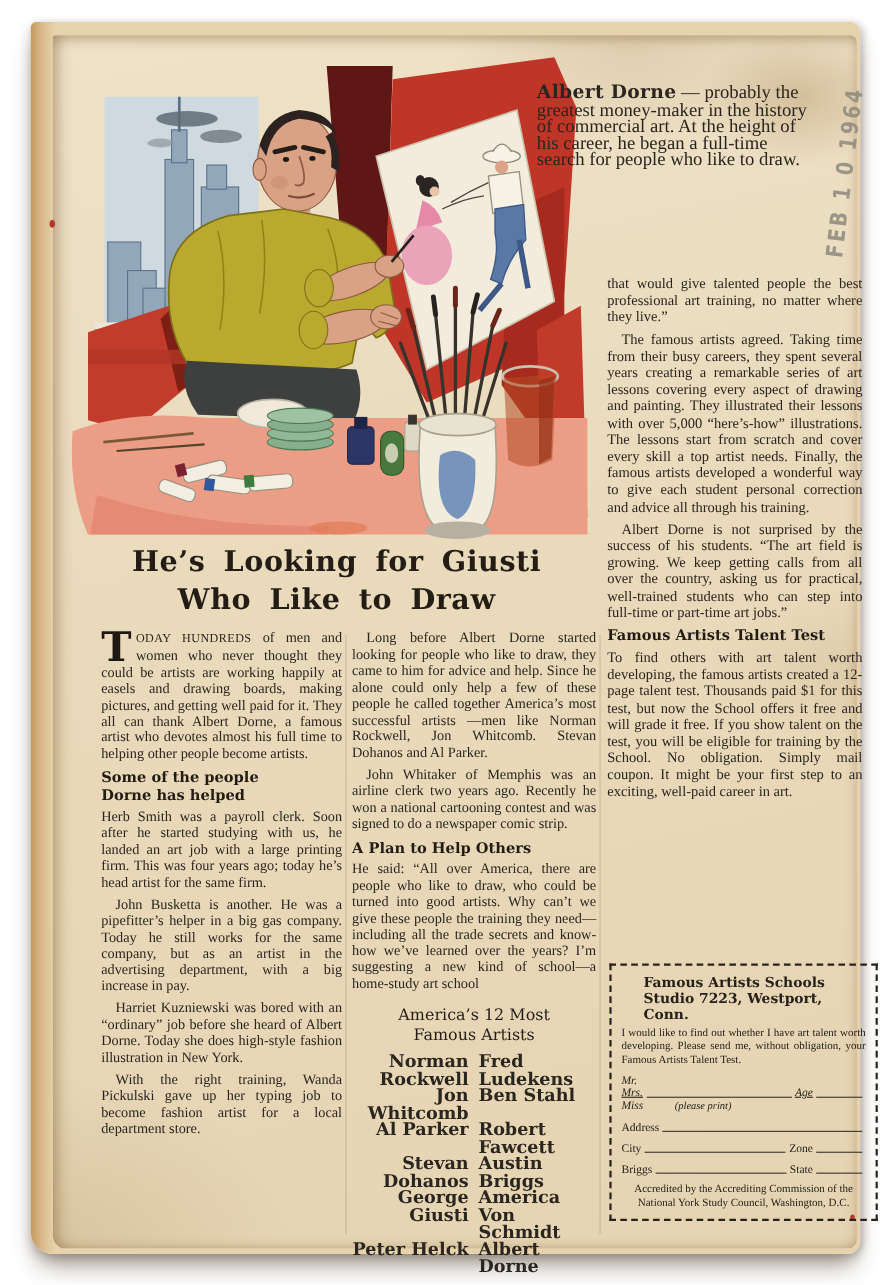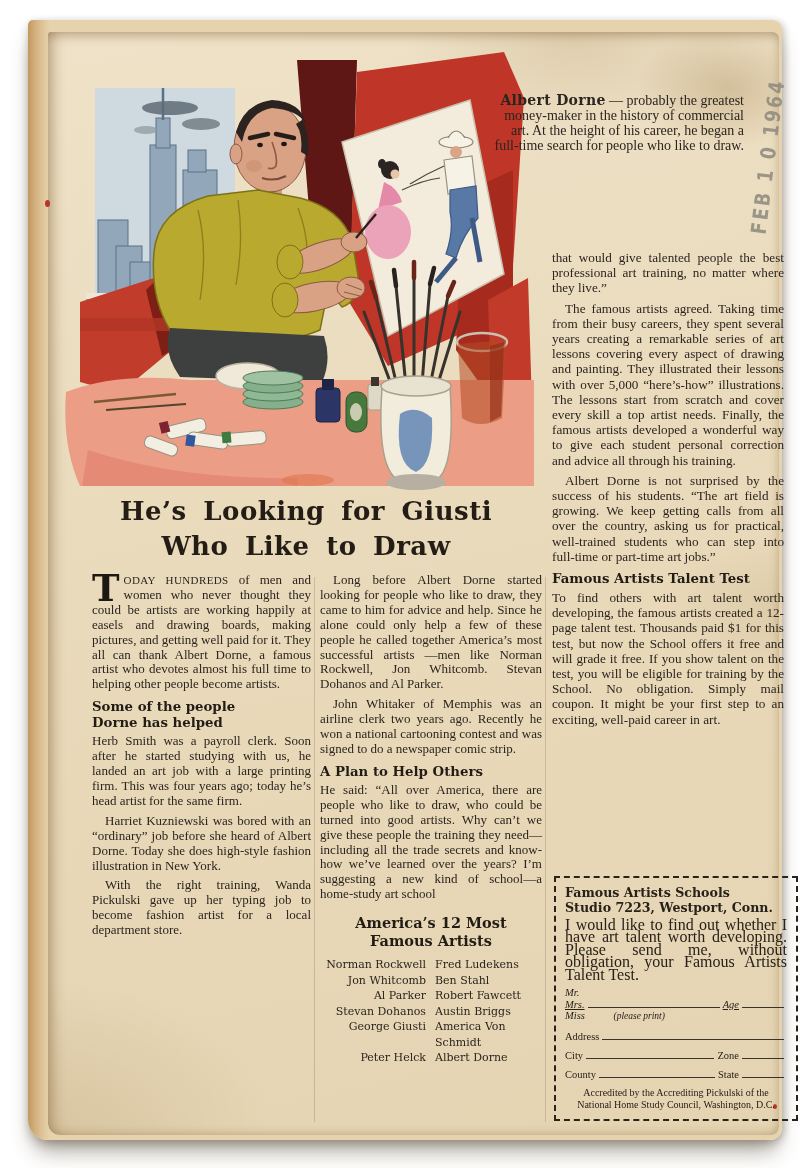--- a/index.html
+++ b/index.html
@@ -39,22 +39,22 @@
     transform:rotate(-83deg) scaleX(.82);
     font-family:"DejaVu Sans", sans-serif;font-weight:700;font-size:21px;
     letter-spacing:3px;color:#8d897d;opacity:.85;white-space:nowrap;text-align:center;
   }
 
   
   .illo{position:absolute;left:10px;top:18px;width:478px;height:440px;}
 
   
   .caption{
-    position:absolute;left:440px;top:61px;width:256px;
-    font-size:14px;line-height:15px;text-align:right;
+    position:absolute;left:440px;top:44px;width:256px;
+    font-size:17px;line-height:15px;text-align:left;
   }
   .cap-lead{font-weight:700;font-family:"DejaVu Serif", serif;letter-spacing:.3px;}
 
   
   .headline{
     position:absolute;left:40px;top:462px;width:436px;text-align:center;
     font-family:"DejaVu Serif", serif;font-weight:700;font-size:26px;line-height:35px;
     word-spacing:7px;letter-spacing:.5px;color:#231d16;
   }
 
@@ -75,35 +75,35 @@
     font-size:37px;line-height:27px;margin:2px 4px 0 0;color:#1d1812;
   }
   .smallcaps{font-size:11px;letter-spacing:.4px;}
   .colrule{position:absolute;width:1px;background:rgba(95,78,52,.22);}
   .rule1{left:266px;top:545px;height:545px;}
   .rule2{left:497px;top:545px;height:545px;}
 
   
   .famous{margin-top:12px;}
   .fa-head{
-    text-align:center;font-family:"DejaVu Serif", serif;font-weight:700;
+    text-align:center;font-family:"DejaVu Serif", serif;font-weight:400;
     font-size:14.5px;line-height:18px;color:#221c15;
   }
-  .fa-list{margin-top:7px;font-family:"DejaVu Serif", serif;font-weight:400;font-size:11px;}
+  .fa-list{margin-top:7px;font-family:"DejaVu Serif", serif;font-weight:700;font-size:16px;}
   .fa-row{display:flex;line-height:15.5px;}
   .fa-l{flex:0 0 106px;text-align:right;padding-right:9px;}
   .fa-r{text-align:left;}
 
   
   .coupon{
     position:absolute;left:506px;top:844px;width:222px;
     border:2.5px dashed #2a231b;padding:8px 9px 8px 9px;color:#27211a;
   }
-  .cp-title{font-family:"DejaVu Serif", serif;font-weight:700;font-size:12.6px;line-height:14.5px;}
-  .cp-body{margin-top:4px;font-size:16px;line-height:12.4px;text-align:justify;}
+  .cp-title{font-family:"DejaVu Serif", serif;font-weight:700;font-size:12.6px;line-height:14.5px;margin-left:20px;}
+  .cp-body{margin-top:4px;font-size:10px;line-height:12.4px;text-align:justify;}
   .cp-names{margin-top:6px;font-style:italic;font-size:10.5px;line-height:11.5px;}
   .cp-row{display:flex;align-items:flex-end;font-size:10.5px;margin-top:8px;}
   .cp-line{flex:1;border-bottom:1px solid #3a332b;margin:0 3px 2px 3px;height:1px;}
   .cp-line.short{flex:0 0 42px;}
   .cp-print{font-style:italic;font-size:9.5px;margin-left:26px;}
   .cp-foot{margin-top:7px;text-align:center;font-size:10px;line-height:12px;}
 </style>
 </head>
 <body>
 
@@ -274,20 +274,21 @@
 
     <div class="col col1">
       <p>
         <span class="dropcap">T</span><span class="smallcaps">ODAY HUNDREDS</span><span> of men and women who never thought they could be artists are working happily at easels and drawing boards, making pictures, and getting well paid for it. They all can thank Albert Dorne, a famous artist who devotes almost his full time to helping other people become artists.</span>
       </p>
       <div class="sec-head">
         <div>Some of the people</div>
         <div>Dorne has helped</div>
       </div>
       <p>Herb Smith was a payroll clerk. Soon after he started studying with us, he landed an art job with a large printing firm. This was four years ago; today he’s head artist for the same firm.</p>
+      <p class="indent">John Busketta is another. He was a pipefitter’s helper in a big gas company. Today he still works for the same company, but as an artist in the advertising department, with a big increase in pay.</p>
       <p class="indent">Harriet Kuzniewski was bored with an “ordinary” job before she heard of Albert Dorne. Today she does high-style fashion illustration in New York.</p>
       <p class="indent">With the right training, Wanda Pickulski gave up her typing job to become fashion artist for a local department store.</p>
     </div>
 
     <div class="col col2">
       <p class="indent">Long before Albert Dorne started looking for people who like to draw, they came to him for advice and help. Since he alone could only help a few of these people he called together America’s most successful artists —men like Norman Rockwell, Jon Whitcomb. Stevan Dohanos and Al Parker.</p>
       <p class="indent">John Whitaker of Memphis was an airline clerk two years ago. Recently he won a national cartooning contest and was signed to do a newspaper comic strip.</p>
       <div class="sec-head">A Plan to Help Others</div>
       <p>He said: “All over America, there are people who like to draw, who could be turned into good artists. Why can’t we give these people the training they need—including all the trade secrets and know-how we’ve learned over the years? I’m suggesting a new kind of school—a home-study art school</p>
 
@@ -358,23 +359,23 @@
         <span>Address</span>
         <span class="cp-line"></span>
       </div>
       <div class="cp-row">
         <span>City</span>
         <span class="cp-line"></span>
         <span>Zone</span>
         <span class="cp-line short"></span>
       </div>
       <div class="cp-row">
-        <span>County</span>
+        <span>Briggs</span>
         <span class="cp-line"></span>
         <span>State</span>
         <span class="cp-line short"></span>
       </div>
 
-      <div class="cp-foot">Accredited by the Accrediting Pickulski of the National Home Study Council, Washington, D.C.</div>
+      <div class="cp-foot">Accredited by the Accrediting Commission of the National York Study Council, Washington, D.C.</div>
     </div>
 
   </div>
 </div>
 
 </body></html>

